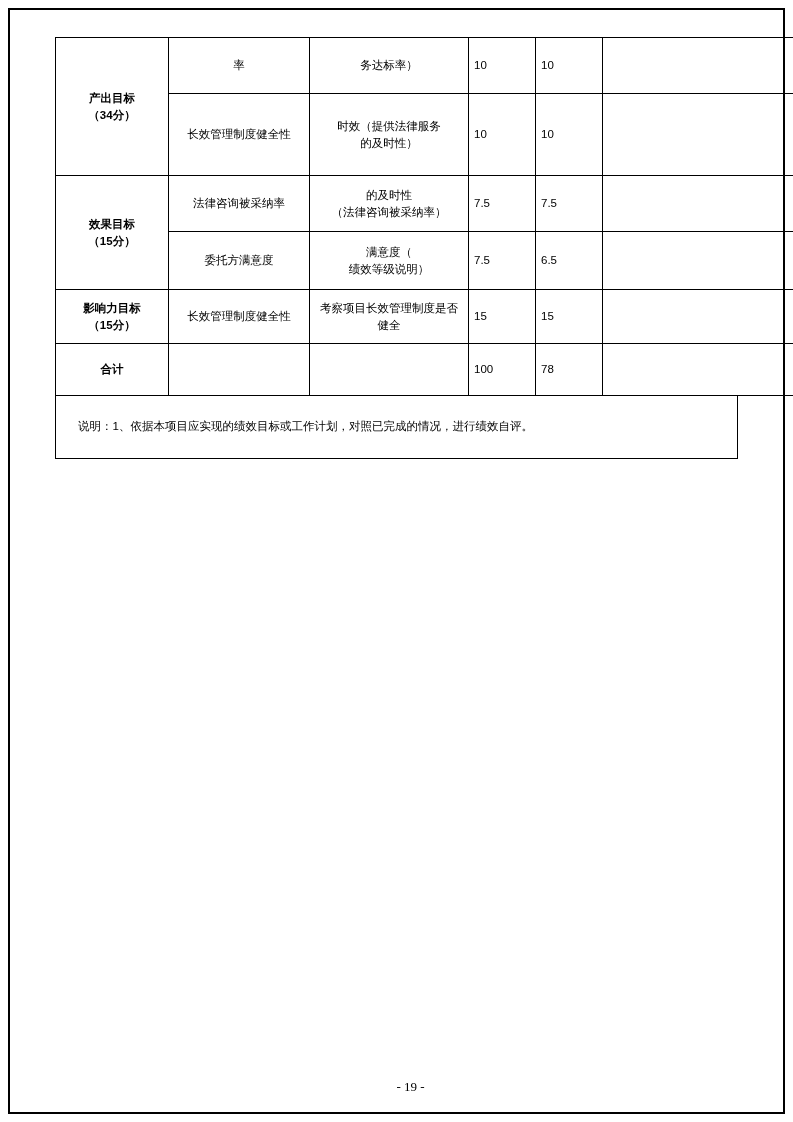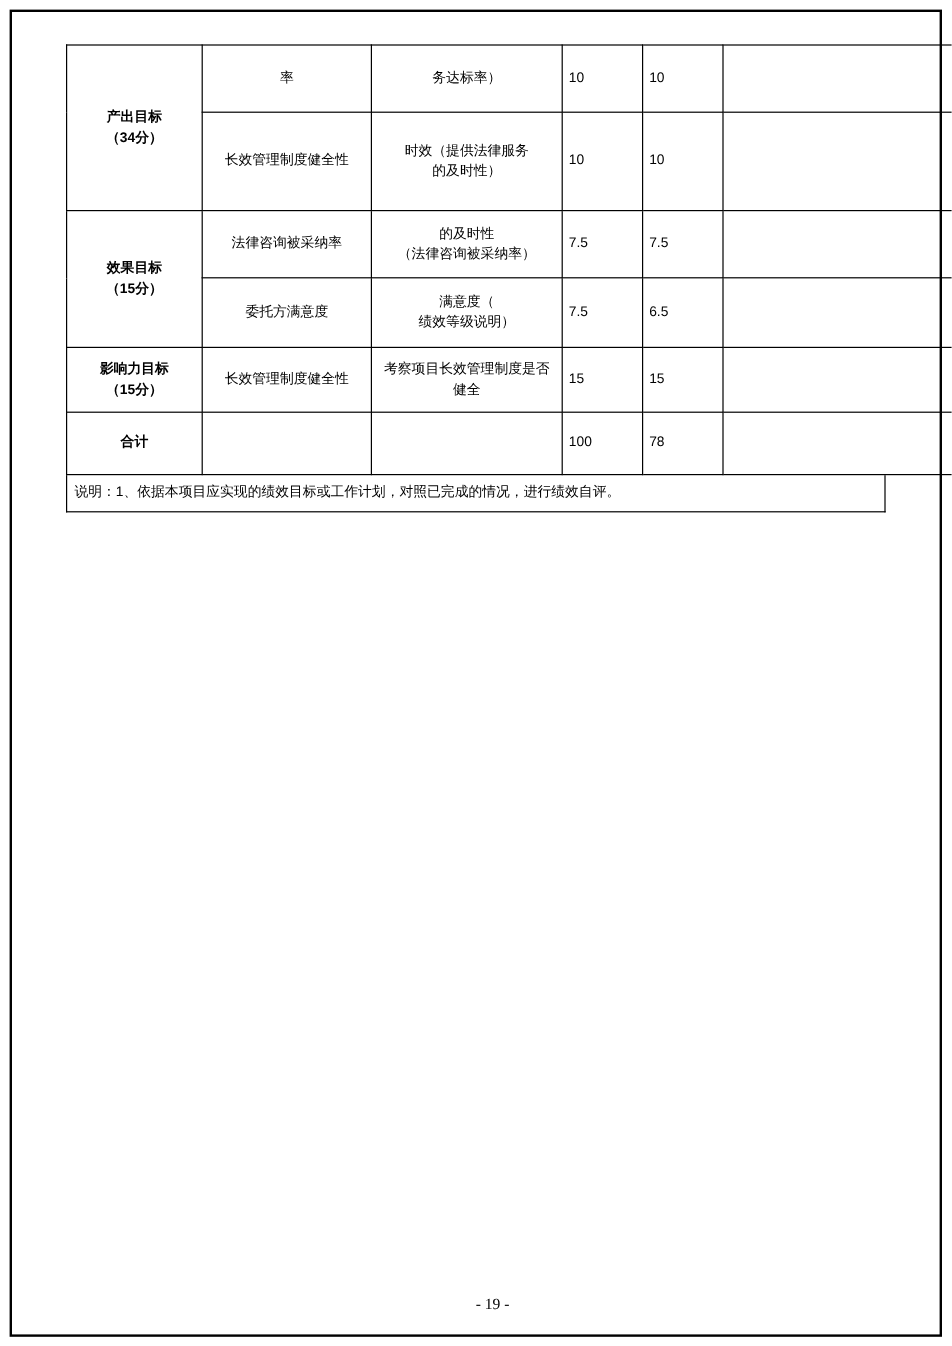--- a/index.html
+++ b/index.html
@@ -86,21 +86,21 @@
   .notes {
     border: 1px solid #000000;
     border-top: none;
     width: 683px;
     box-sizing: border-box;
     padding: 5px 6px 7px 6px;
     font-size: 11.5px;
     line-height: 1.6;
   }
   .notes p {
-    margin: 0;
+    margin: 16px;
     text-indent: 0;
   }
   .notes p.indent {
     text-indent: 12px;
   }
   .footer {
     position: absolute;
     left: 0;
     top: 1079px;
     width: 793px;

